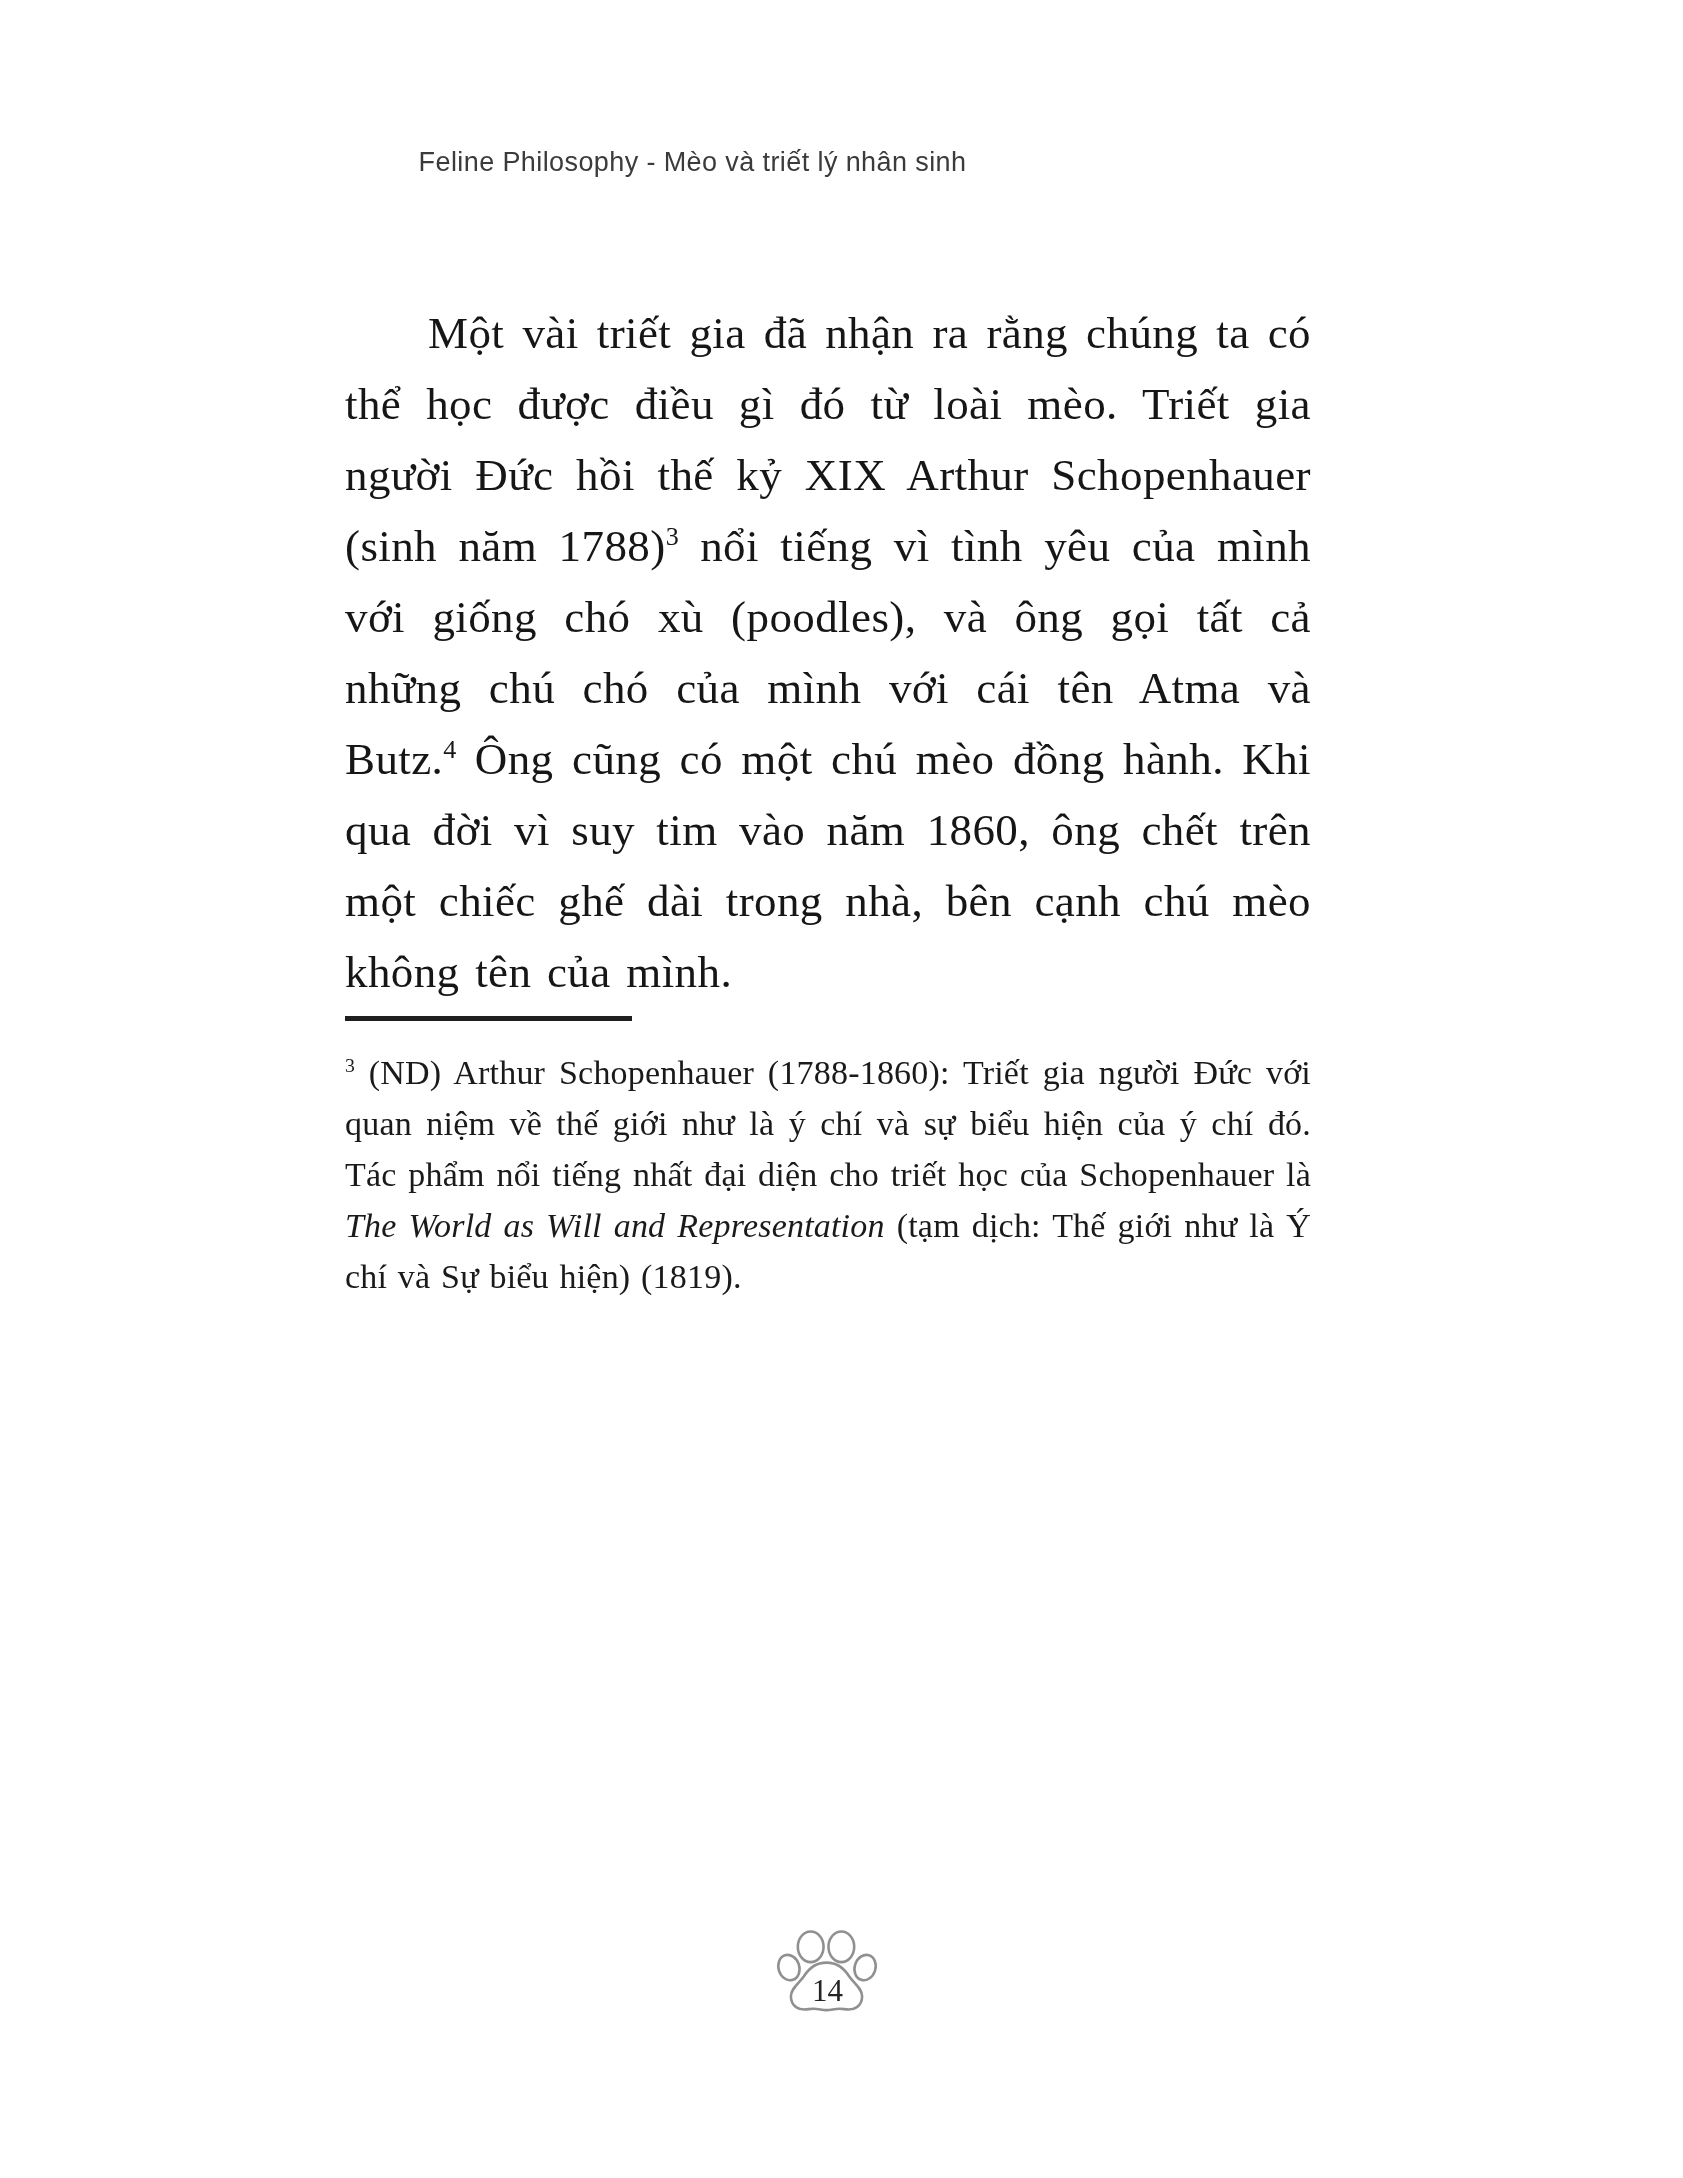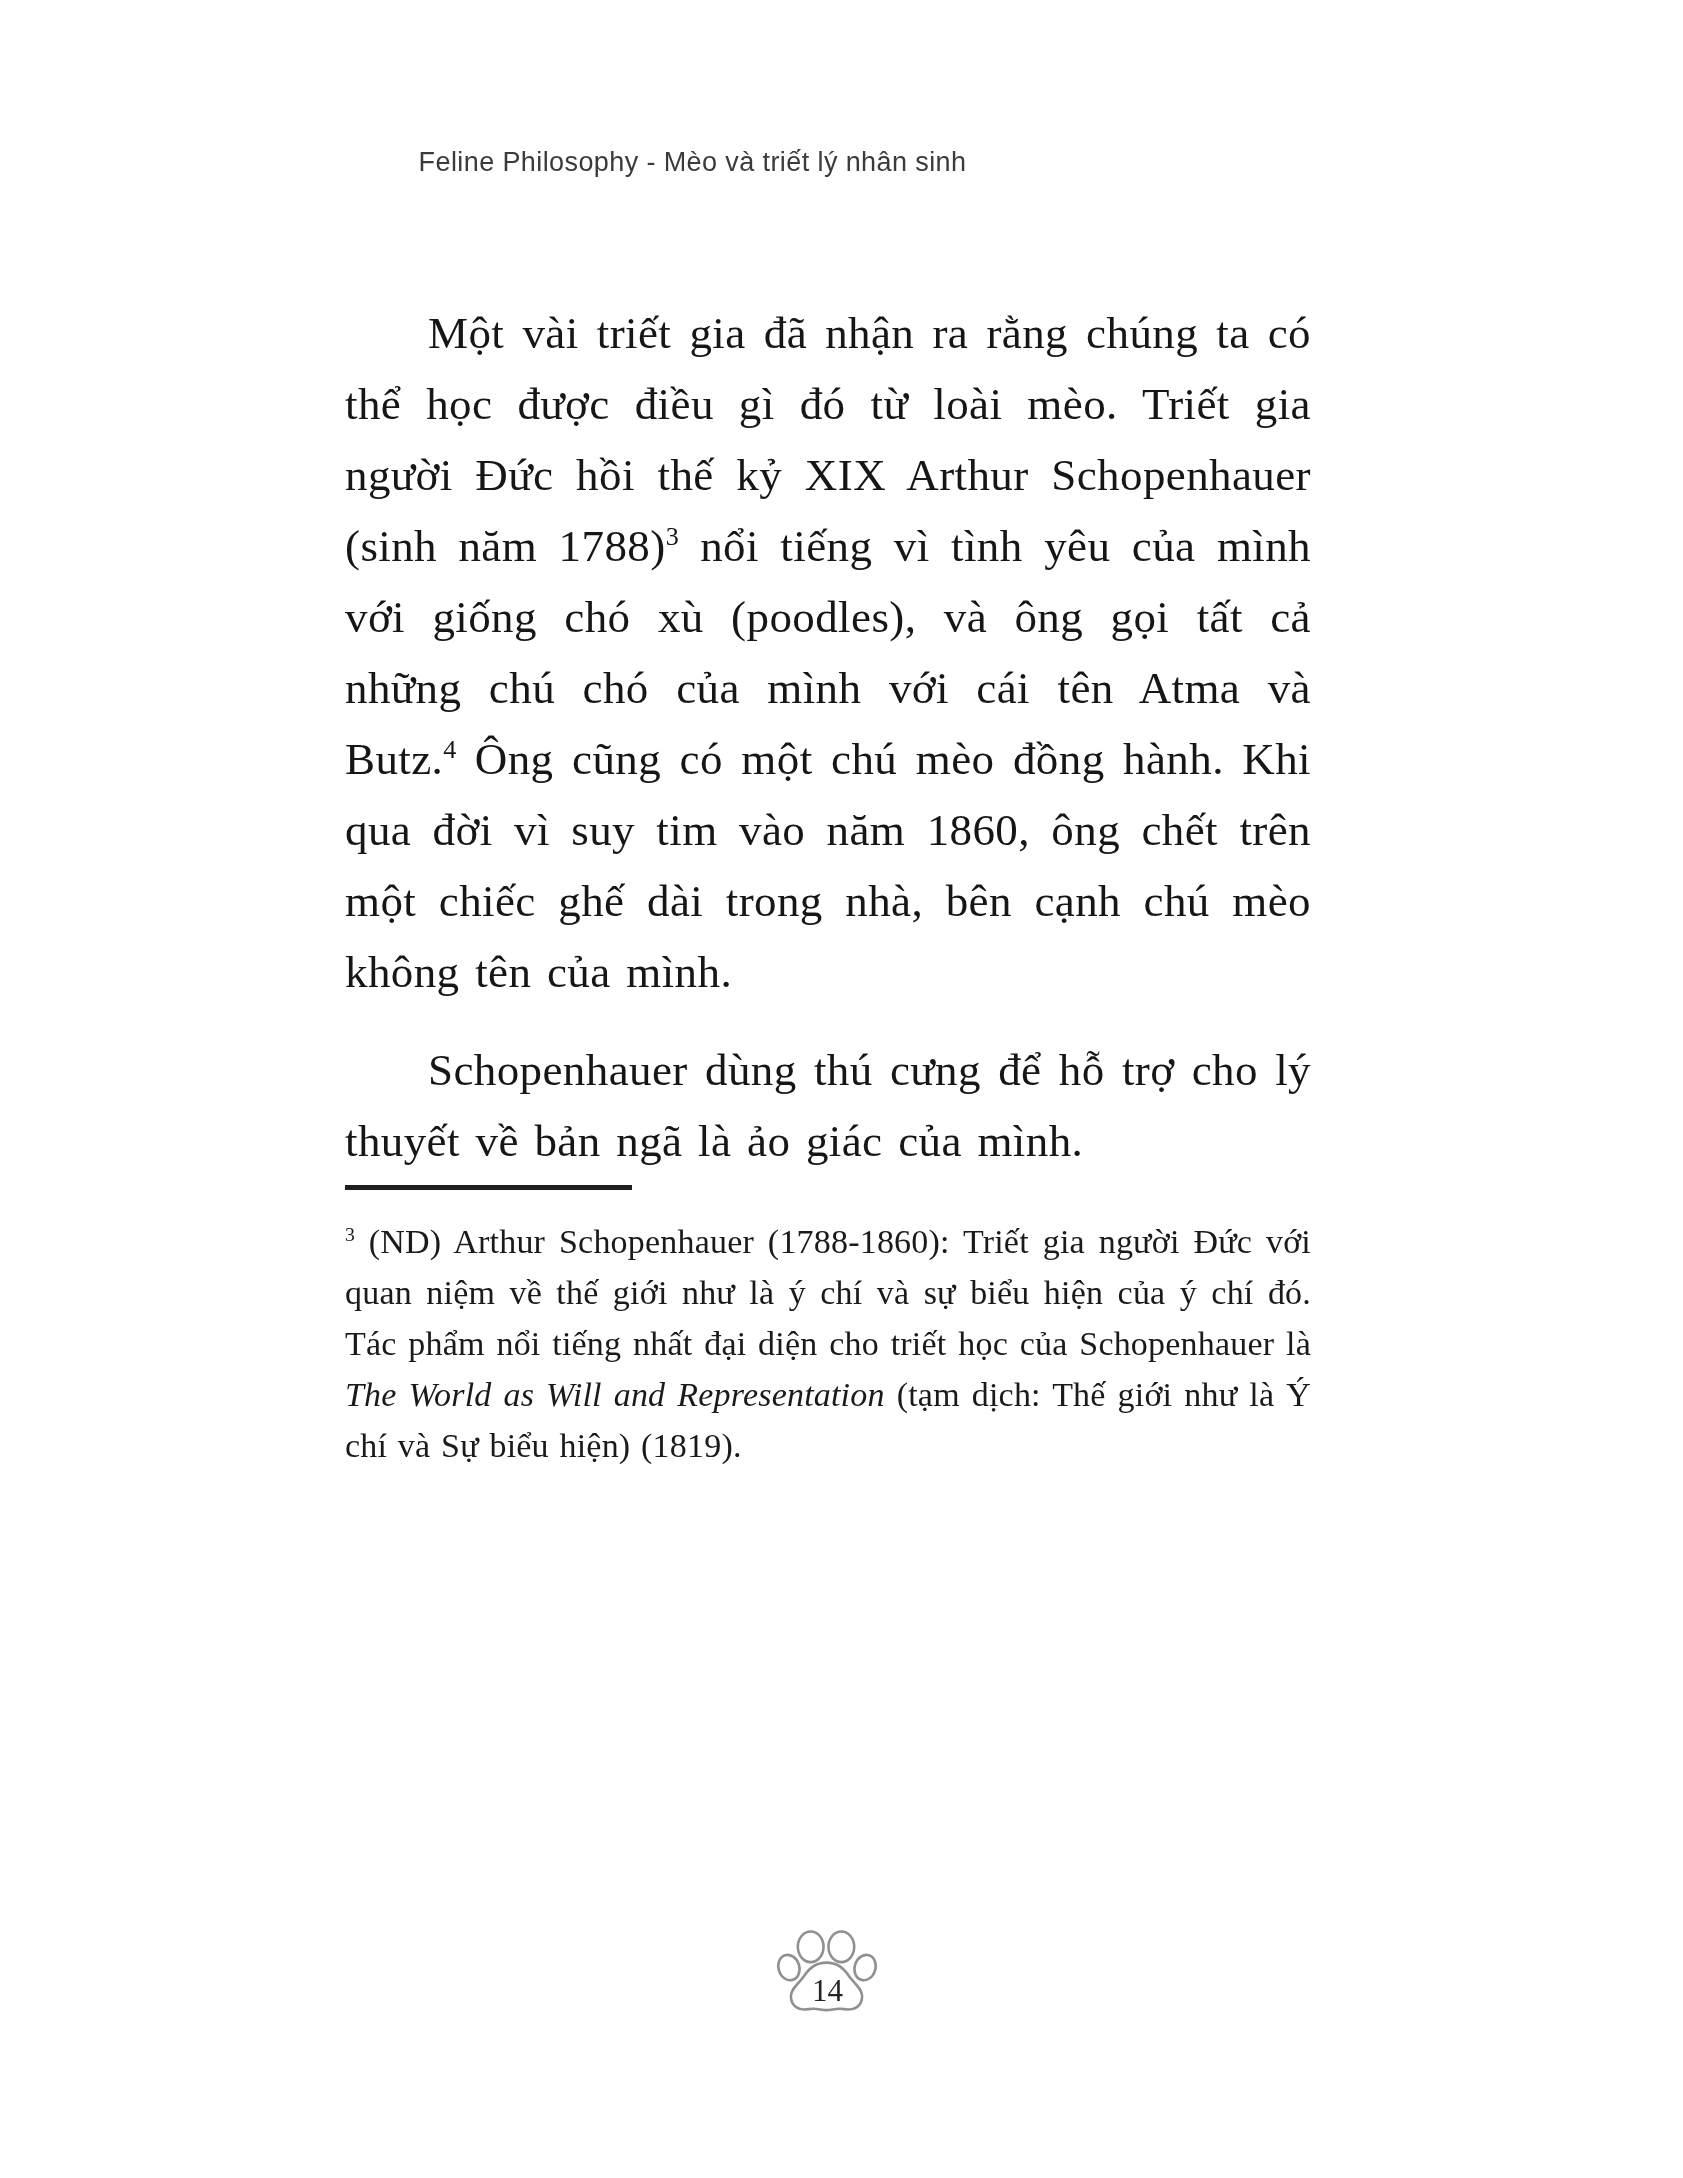--- a/index.html
+++ b/index.html
@@ -73,21 +73,20 @@
 
 <div class="page">
 
   <div class="running-head">Feline Philosophy - Mèo và triết lý nhân sinh</div>
 
   <div class="content">
 
 
     <p class="body-para indent"><span>Một vài triết gia đã nhận ra rằng chúng ta có thể học được điều gì đó từ loài mèo. Triết gia người Đức hồi thế kỷ XIX Arthur Schopenhauer (sinh năm 1788)</span><sup class="fnref">3</sup><span> nổi tiếng vì tình yêu của mình với giống chó xù (poodles), và ông gọi tất cả những chú chó của mình với cái tên Atma và Butz.</span><sup class="fnref">4</sup><span> Ông cũng có một chú mèo đồng hành. Khi qua đời vì suy tim vào năm 1860, ông chết trên một chiếc ghế dài trong nhà, bên cạnh chú mèo không tên của mình.</span></p>
 
-    <p class="body-para indent">Schopenhauer dùng thú cưng để hỗ trợ cho lý thuyết về bản ngã là ảo giác của mình.</p>
 
     <div class="footnote-rule"></div>
 
     <div class="footnotes">
       <div class="footnote"><sup class="fnref">3</sup><span> (ND) Arthur Schopenhauer (1788-1860): Triết gia người Đức với quan niệm về thế giới như là ý chí và sự biểu hiện của ý chí đó. Tác phẩm nổi tiếng nhất đại diện cho triết học của Schopenhauer là </span><span class="fn-italic">The World as Will and Representation</span><span> (tạm dịch: Thế giới như là Ý chí và Sự biểu hiện) (1819).</span></div>
     </div>
 
   </div>
 
   <div class="paw">

